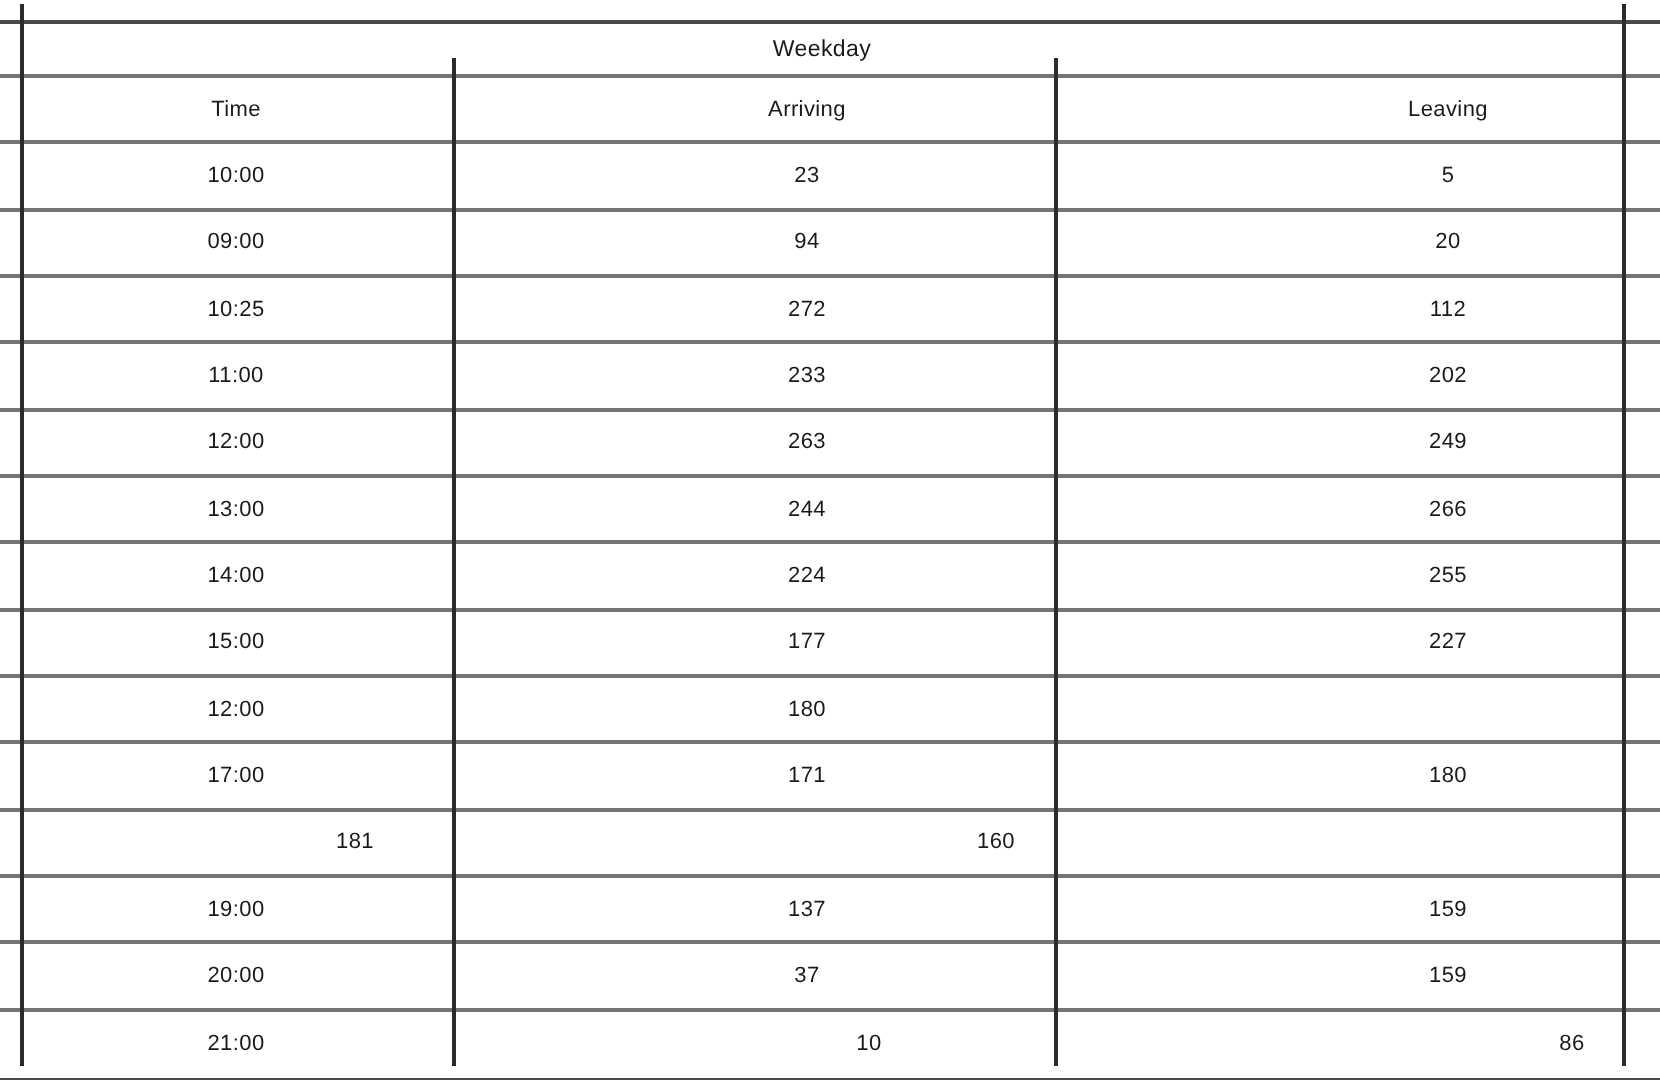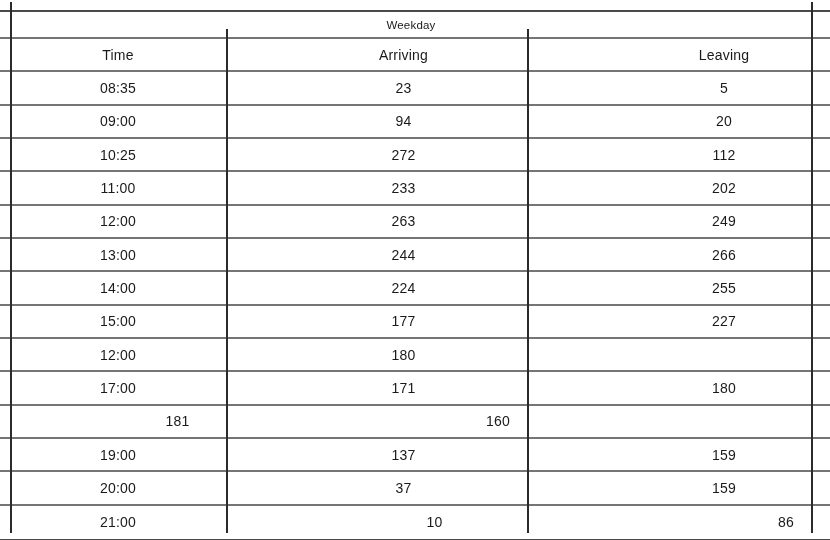--- a/index.html
+++ b/index.html
@@ -35,21 +35,21 @@
     box-sizing: border-box;
   }
   .trow:last-child {
     border-bottom: none;
     gap: 31px;
   }
   .cell {
     display: flex;
     align-items: center;
     justify-content: center;
-    font-size: 14px;
+    font-size: 11px;
     letter-spacing: 0.2px;
     box-sizing: border-box;
   }
   .cell.title {
     margin-left: 10px;
     width: 802px;
     font-size: 11.5px;
   }
   .cell.c-time {
     margin-left: 10px;
@@ -80,21 +80,21 @@
     <div class="cell title">Weekday</div>
   </div>
 
   <div class="trow">
     <div class="cell c-time">Time</div>
     <div class="cell c-arriving">Arriving</div>
     <div class="cell c-leaving">Leaving</div>
   </div>
 
   <div class="trow">
-    <div class="cell c-time">08:35</div>
+    <div class="cell c-time">10:00</div>
     <div class="cell c-arriving">23</div>
     <div class="cell c-leaving">5</div>
   </div>
 
   <div class="trow">
     <div class="cell c-time">09:00</div>
     <div class="cell c-arriving">94</div>
     <div class="cell c-leaving">20</div>
   </div>
 

